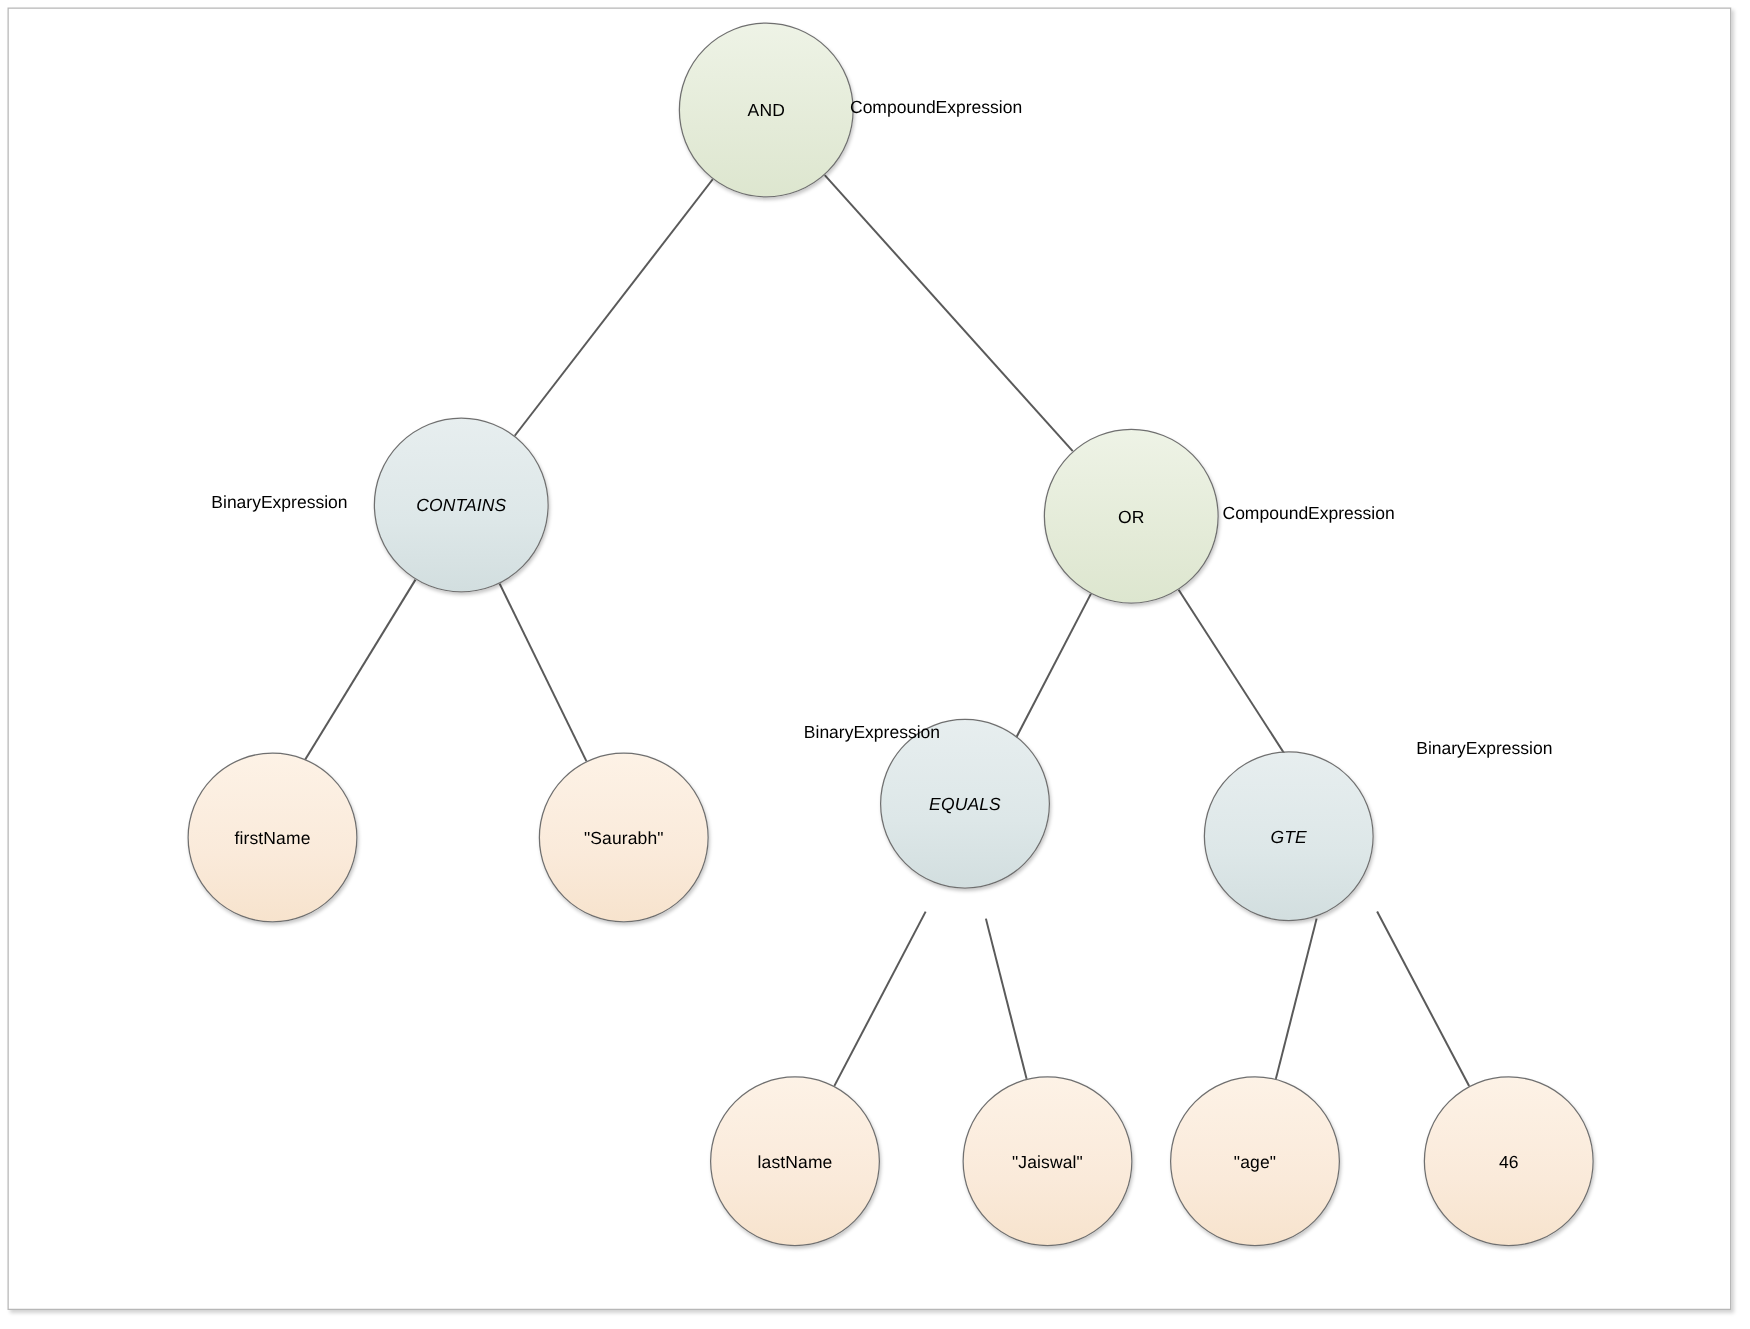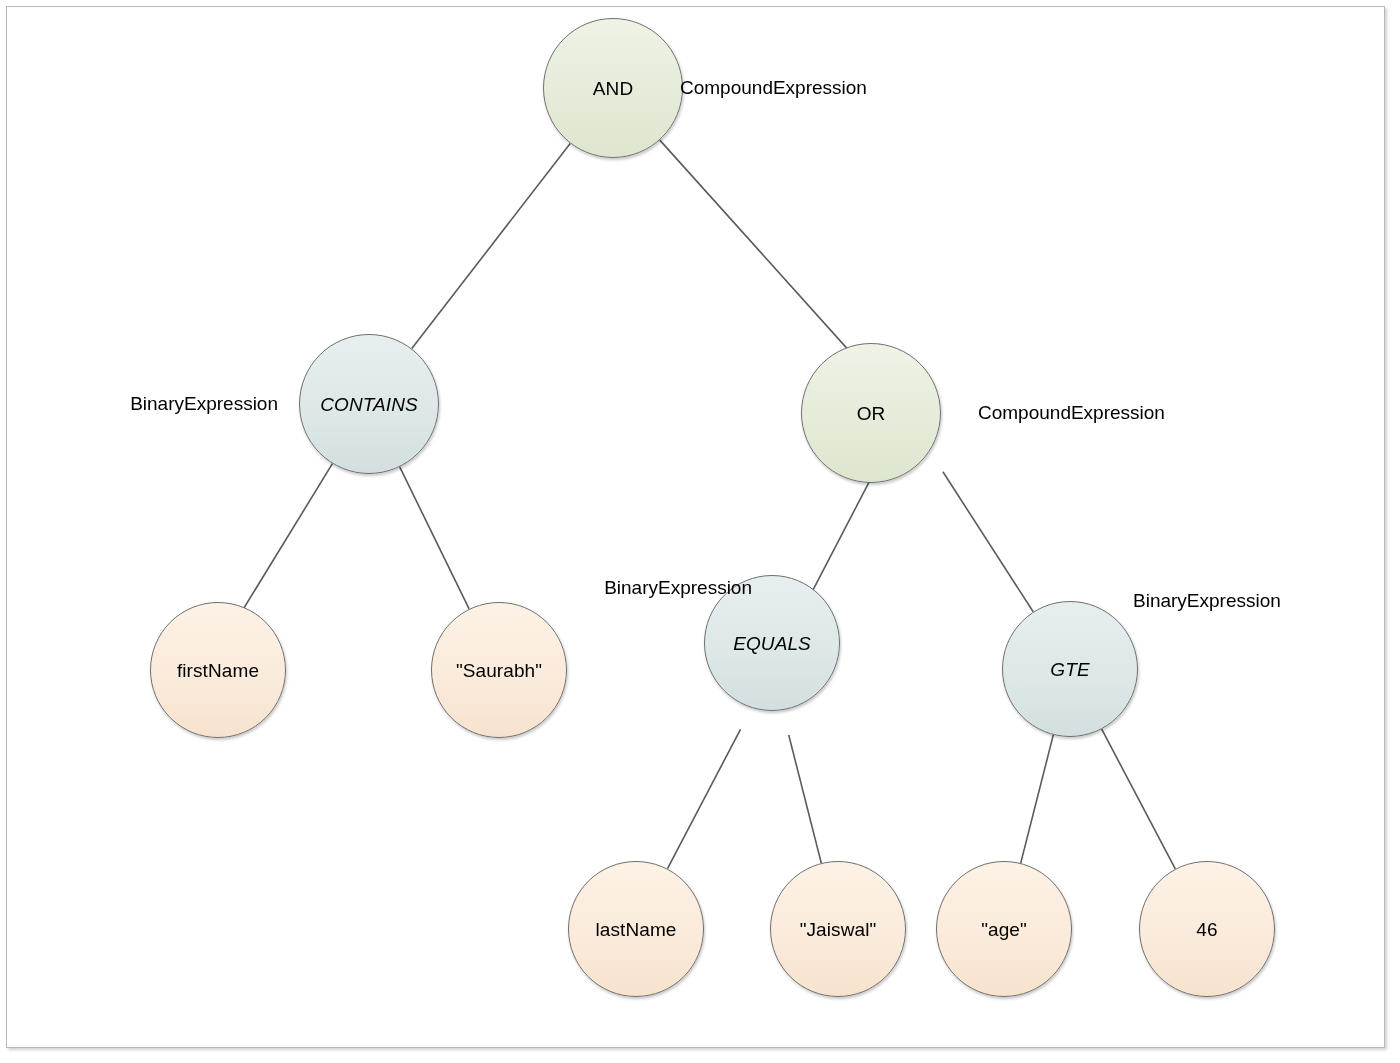--- a/index.html
+++ b/index.html
@@ -41,39 +41,39 @@
     border-radius: 50%;
     border: 1px solid #6f6f6f;
     display: flex;
     align-items: center;
     justify-content: center;
     box-sizing: border-box;
     box-shadow: 1px 2px 3px rgba(0,0,0,0.22);
     text-align: center;
   }
   .node .node-label {
-    font-size: 19px;
+    font-size: 14px;
     color: #000000;
     line-height: 1;
     letter-spacing: 0.1px;
     white-space: nowrap;
   }
   .node.compound {
     background: linear-gradient(180deg, #eef3e6 0%, #e4ebd8 60%, #dde6cf 100%);
   }
   .node.binary {
     background: linear-gradient(180deg, #e7eeef 0%, #dde7e8 60%, #d2dedf 100%);
     font-style: italic;
   }
   .node.leaf {
     background: linear-gradient(180deg, #fdf2e6 0%, #faeada 60%, #f7e3cd 100%);
   }
   .type-label {
     position: absolute;
-    font-size: 19px;
+    font-size: 14px;
     color: #000000;
     white-space: nowrap;
     line-height: 1;
   }
 </style>
 </head>
 <body>
 
 <div id="canvas">
   <div class="frame"></div>
@@ -91,35 +91,35 @@
     </svg>
   <div id="node-layer">
       <div class="node compound" style="left: 543px; top: 18px; width: 140px; height: 140px;">
         <span class="node-label">AND</span>
       </div>
       <div class="type-label" style="top: 78px; left: 680px;">CompoundExpression</div>
       <div class="node binary" style="left: 299px; top: 334px; width: 140px; height: 140px;">
         <span class="node-label">CONTAINS</span>
       </div>
       <div class="type-label" style="top: 394px; right: 1122px; text-align: right;">BinaryExpression</div>
-      <div class="node compound" style="left: 801px; top: 343px; width: 140px; height: 140px;">
+      <div class="node compound" style="left: 835px; top: 343px; width: 140px; height: 140px;">
         <span class="node-label">OR</span>
       </div>
       <div class="type-label" style="top: 403px; left: 978px;">CompoundExpression</div>
       <div class="node leaf" style="left: 150px; top: 602px; width: 136px; height: 136px;">
         <span class="node-label">firstName</span>
       </div>
       <div class="node leaf" style="left: 431px; top: 602px; width: 136px; height: 136px;">
         <span class="node-label">"Saurabh"</span>
       </div>
       <div class="node binary" style="left: 704px; top: 575px; width: 136px; height: 136px;">
         <span class="node-label">EQUALS</span>
       </div>
       <div class="type-label" style="top: 578px; right: 648px; text-align: right;">BinaryExpression</div>
-      <div class="node binary" style="left: 1002px; top: 601px; width: 136px; height: 136px;">
+      <div class="node binary" style="left: 963px; top: 601px; width: 136px; height: 136px;">
         <span class="node-label">GTE</span>
       </div>
       <div class="type-label" style="top: 591px; left: 1133px;">BinaryExpression</div>
       <div class="node leaf" style="left: 568px; top: 861px; width: 136px; height: 136px; align-items: center;">
         <span class="node-label">lastName</span>
       </div>
       <div class="node leaf" style="left: 770px; top: 861px; width: 136px; height: 136px;">
         <span class="node-label">"Jaiswal"</span>
       </div>
       <div class="node leaf" style="left: 936px; top: 861px; width: 136px; height: 136px;">

